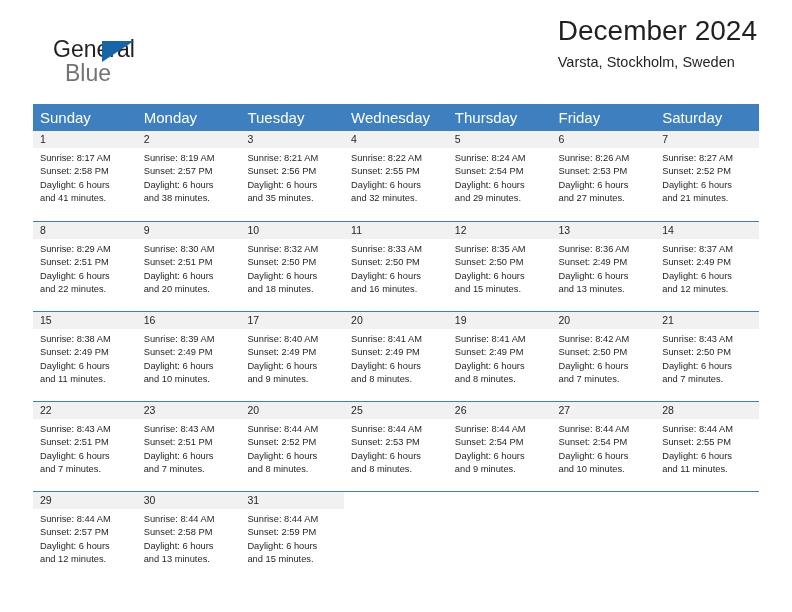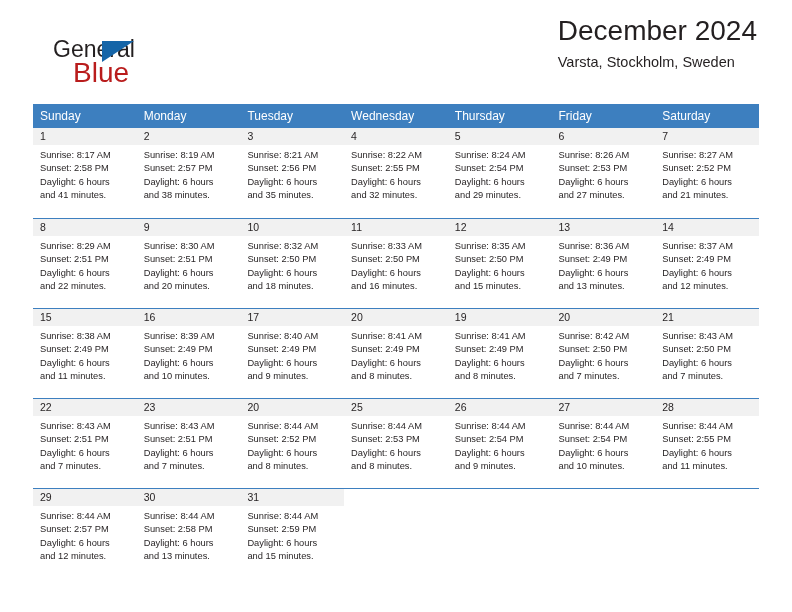--- a/index.html
+++ b/index.html
@@ -51,24 +51,24 @@
     position: absolute;
     left: 69px;
     top: 5px;
     width: 0;
     height: 0;
     border-left: 32px solid #1565a8;
     border-bottom: 21px solid transparent;
   }
   .brand-blue {
     position: absolute;
-    left: 40px;
+    left: 32px;
     top: 24px;
-    font-size: 28px;
-    color: #b91c1c;
+    font-size: 23px;
+    color: #737373;
     line-height: 26px;
     white-space: nowrap;
   }
 
   .title-block {
     position: absolute;
     right: 35px;
     top: 14px;
     text-align: left;
   }
@@ -92,21 +92,21 @@
     position: absolute;
     left: 33px;
     top: 104px;
     width: 726px;
     border-collapse: collapse;
     table-layout: fixed;
   }
   .calendar th {
     background: #3d7fbf;
     color: #ffffff;
-    font-size: 12px;
+    font-size: 15px;
     font-weight: normal;
     text-align: left;
     padding: 5px 0 5px 7px;
     height: 11px;
     border: none;
   }
   .calendar td {
     vertical-align: top;
     padding: 0;
     border: none;

